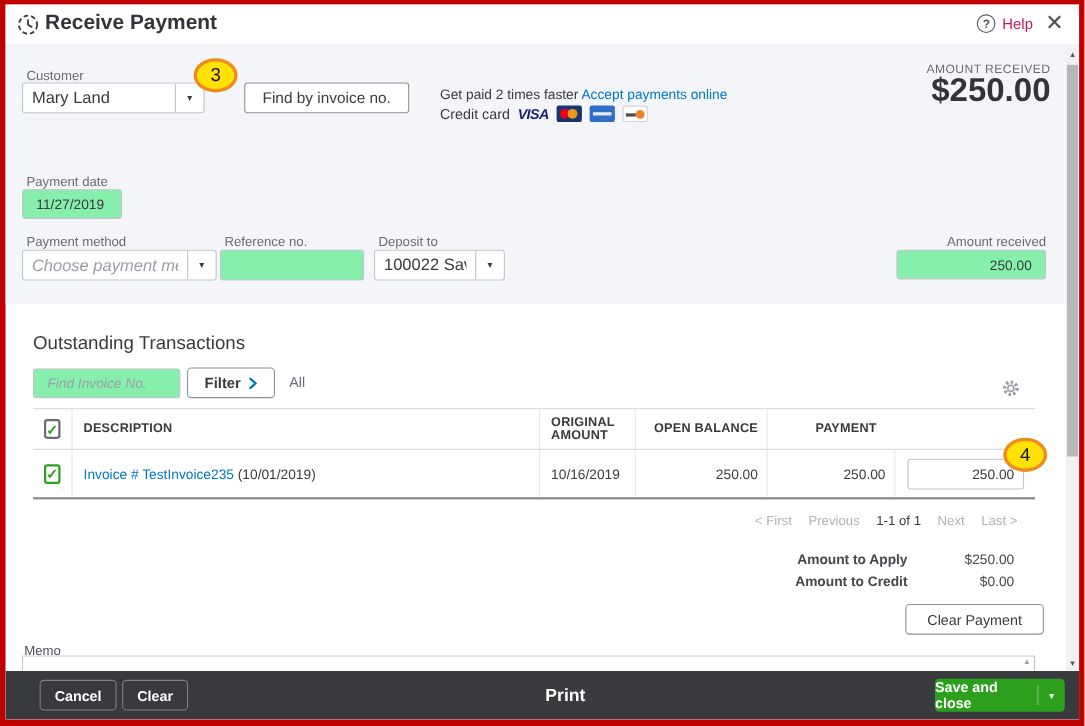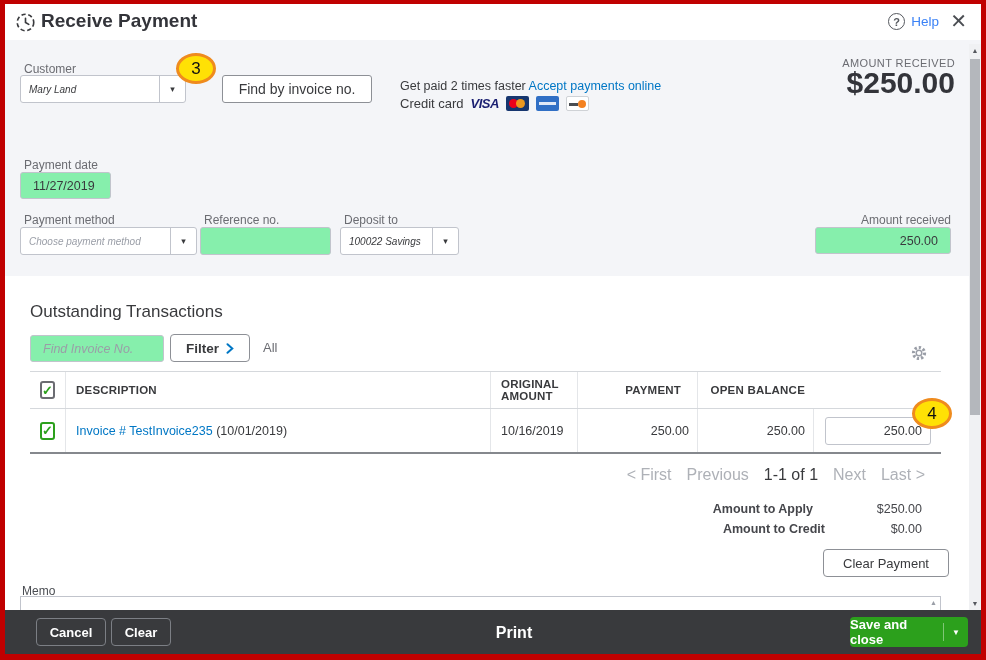--- a/index.html
+++ b/index.html
@@ -10,32 +10,32 @@
     background:#fff; overflow:hidden;
     font-family:"Liberation Sans", sans-serif; color:#393a3d;
   }
   .abs { position:absolute; }
   
   .hdr { position:absolute; top:0; left:0; right:0; height:36px; background:#fff; }
   .title { position:absolute; left:36px; top:6px; font-size:19px; font-weight:bold; color:#33343a; }
   .help-wrap { position:absolute; right:42px; top:9px; display:flex; align-items:center; gap:6px; cursor:pointer; }
   .qmark { width:17px; height:17px; border:1.4px solid #55585e; border-radius:50%; font-size:11px; font-weight:bold;
            display:flex; align-items:center; justify-content:center; color:#55585e; }
-  .help-txt { font-size:13.5px; color:#3b82f6; }
+  .help-txt { font-size:13.5px; color:#be185d; }
   .close-x { position:absolute; right:14px; top:5px; font-size:20px; color:#4a4d52; cursor:pointer; line-height:24px; }
   
   .panel { position:absolute; top:36px; left:0; right:0; height:236px; background:#f4f5f8; }
   .lbl { position:absolute; font-size:12px; color:#6b6c72; }
   .inp { position:absolute; border:1px solid #c1c4cc; border-radius:3px; background:#86efac; color:#393a3d;
          font-family:"Liberation Sans", sans-serif; font-size:12.5px; padding:0 12px; outline:none; }
   .inp::placeholder { font-style:italic; color:#9a9ea7; }
   .inp.rt { text-align:right; }
   .combo { position:absolute; display:flex; border:1px solid #c1c4cc; border-radius:3px; background:#fff; }
-  .combo input { border:0; flex:1; min-width:0; font-family:"Liberation Sans", sans-serif; font-size:10px;
-                 color:#393a3d; padding:0 8px; outline:none; background:transparent;font-style:italic; }
+  .combo input { border:0; flex:1; min-width:0; font-family:"Liberation Sans", sans-serif; font-size:15px;
+                 color:#393a3d; padding:0 8px; outline:none; background:transparent; }
   .combo input::placeholder { font-style:italic; color:#9a9ea7; }
   .combo .arr { width:26px; border-left:1px solid #c1c4cc; display:flex; align-items:center; justify-content:center;
                 font-size:9px; color:#393a3d; cursor:pointer; }
   .btn { border:1px solid #8d9096; border-radius:3px; background:#fff; color:#393a3d;
          font-family:"Liberation Sans", sans-serif; font-size:14px; cursor:pointer; }
   .badge { position:absolute; width:40px; height:31px; border-radius:50%; background:#ffe105; border:3px solid #ef8b1e;
            display:flex; align-items:center; justify-content:center; font-size:17px; color:#111; z-index:9; }
   .promo { position:absolute; left:395px; top:39px; font-size:12.5px; }
   .promo a { color:#0077c5; text-decoration:none; }
   .ccline { position:absolute; left:395px; top:56px; display:flex; align-items:center; gap:7px; font-size:13px; }
@@ -66,21 +66,21 @@
   .cell.hd { font-size:11.5px; font-weight:bold; letter-spacing:.2px; color:#393a3d; }
   .cell.sep { border-left:1px solid #e4e6e9; }
   .cell.num { justify-content:flex-end; padding-right:8px; }
   .chk { width:18px; height:18px; border-radius:3px; background:#fff; display:flex; align-items:center;
          justify-content:center; font-size:13px; font-weight:bold; color:#2ca01c; cursor:pointer; }
   .chk.gray { border:2px solid #6b6c72; }
   .chk.green { border:2px solid #2ca01c; }
   .ilink { color:#0077c5; cursor:pointer; }
   .pay-inp { width:106px; height:28px; margin-right:10px; text-align:right; border:1px solid #c1c4cc; border-radius:3px;
              font-family:"Liberation Sans", sans-serif; font-size:12.5px; padding:0 8px; color:#393a3d; }
-  .pager { position:absolute; right:56px; top:462px; display:flex; gap:15px; font-size:16px; color:#aeb1b7;justify-content:center; }
+  .pager { position:absolute; right:56px; top:462px; display:flex; gap:15px; font-size:12px; color:#aeb1b7;justify-content:center; }
   .pager .cur { color:#393a3d; }
   .pager span { cursor:default; }
   .sum-lbl { position:absolute; font-size:12.5px; font-weight:bold; color:#45464b; text-align:right; }
   .sum-val { position:absolute; font-size:12.5px; color:#45464b; text-align:right; }
   .clear-pay { position:absolute; left:818px; top:545px; width:126px; height:28px; border-radius:4px; font-size:13px; }
   .memo-lbl { position:absolute; left:17px; top:580px; font-size:12px; color:#4a4d52; }
   .memo-box { position:absolute; left:15px; top:592px; width:921px; height:22px; border:1px solid #c1c4cc;
               background:#fff; z-index:1; }
   .memo-box textarea { width:100%; height:100%; border:0; resize:none; outline:none;
                        font-family:"Liberation Sans", sans-serif; font-size:12px; }
@@ -190,22 +190,22 @@
 
   <div class="tbl">
     <div class="trow thead">
       <div class="cell">
         <span class="chk gray">
           <span>✓</span>
         </span>
       </div>
       <div class="cell hd sep">DESCRIPTION</div>
       <div class="cell hd sep num">ORIGINAL AMOUNT</div>
+      <div class="cell hd sep num">OPEN BALANCE</div>
       <div class="cell hd sep num" style="padding-right:16px">PAYMENT</div>
-      <div class="cell hd sep num">OPEN BALANCE</div>
     </div>
     <div class="trow tbody">
       <div class="cell">
         <span class="chk green">
           <span>✓</span>
         </span>
       </div>
       <div class="cell sep">
         <span class="ilink">Invoice # TestInvoice235</span>&nbsp;<span>(10/01/2019)</span>
       </div>
@@ -220,21 +220,21 @@
   <div class="badge" style="left:907px;top:394px">4</div>
 
   <div class="pager">
     <span>&lt; First</span>
     <span>Previous</span>
     <span class="cur">1-1 of 1</span>
     <span>Next</span>
     <span>Last &gt;</span>
   </div>
 
-  <div class="sum-lbl" style="right:168px;top:498px">Amount to Apply</div>
+  <div class="sum-lbl" style="right:156px;top:498px">Amount to Apply</div>
   <div class="sum-val" style="right:59px;top:498px">$250.00</div>
   <div class="sum-lbl" style="right:156px;top:518px">Amount to Credit</div>
   <div class="sum-val" style="right:59px;top:518px">$0.00</div>
   <button class="btn clear-pay">Clear Payment</button>
 
   <div class="memo-lbl">Memo</div>
   <div class="memo-box">
     <textarea value="" style=""></textarea>
     <span class="memo-arrow">▲</span>
   </div>

